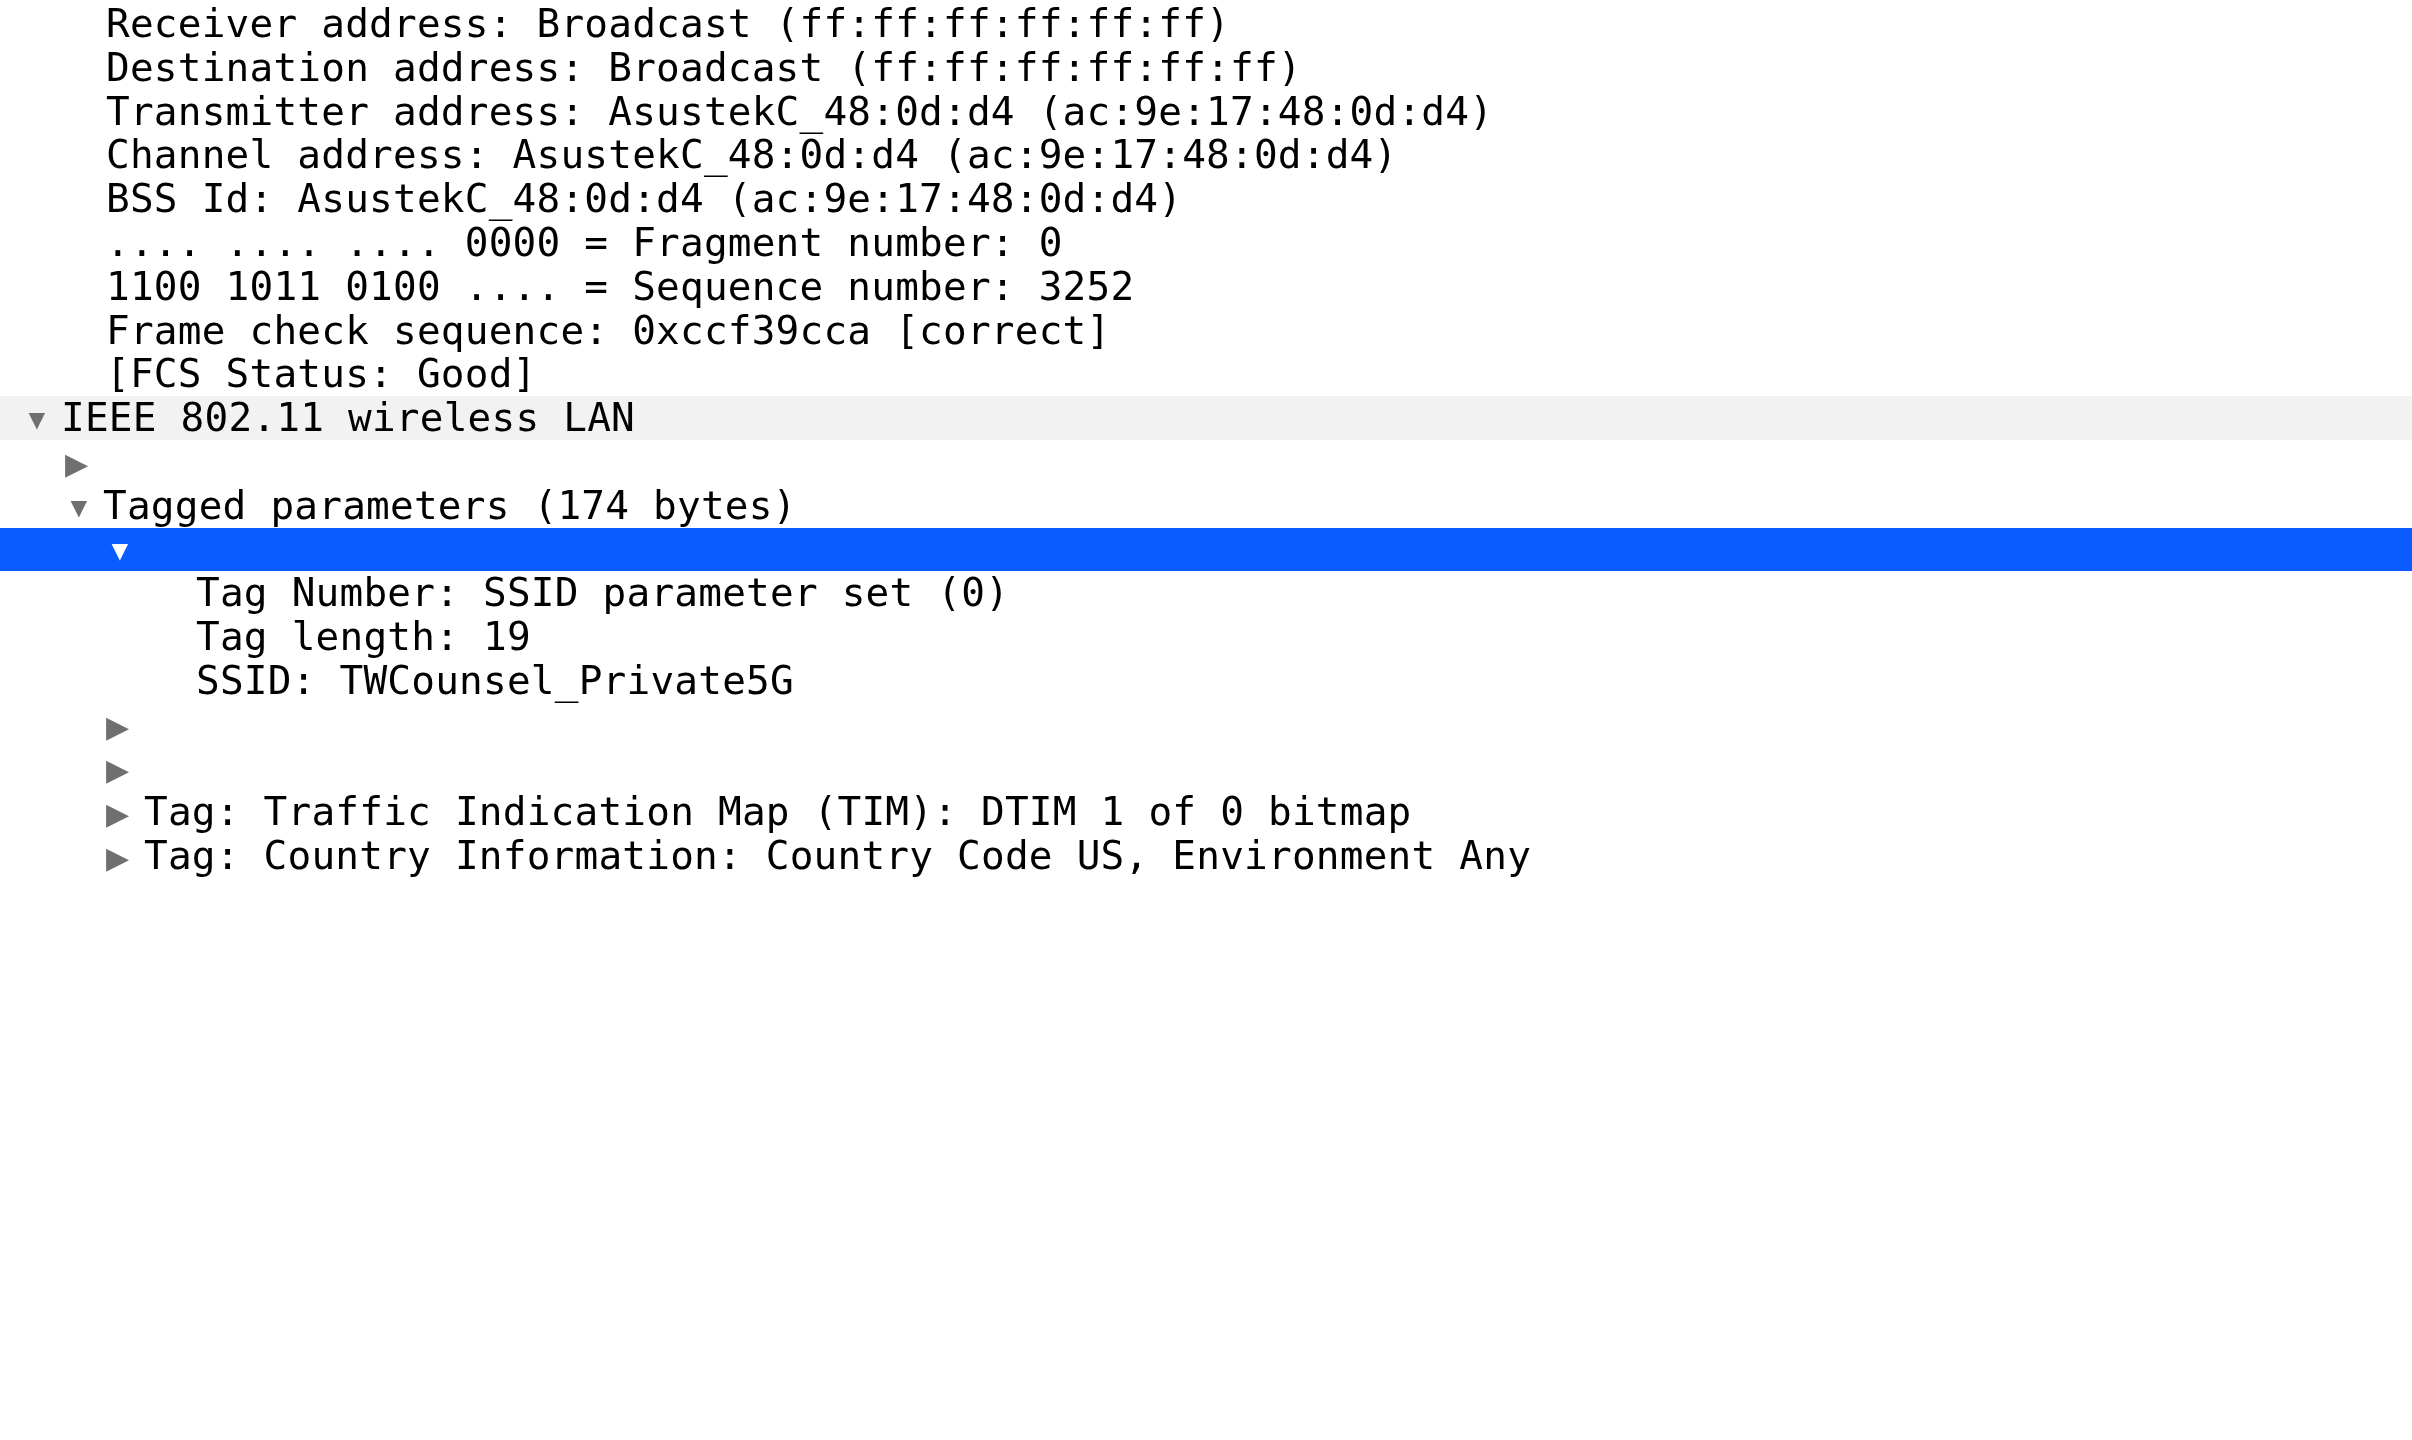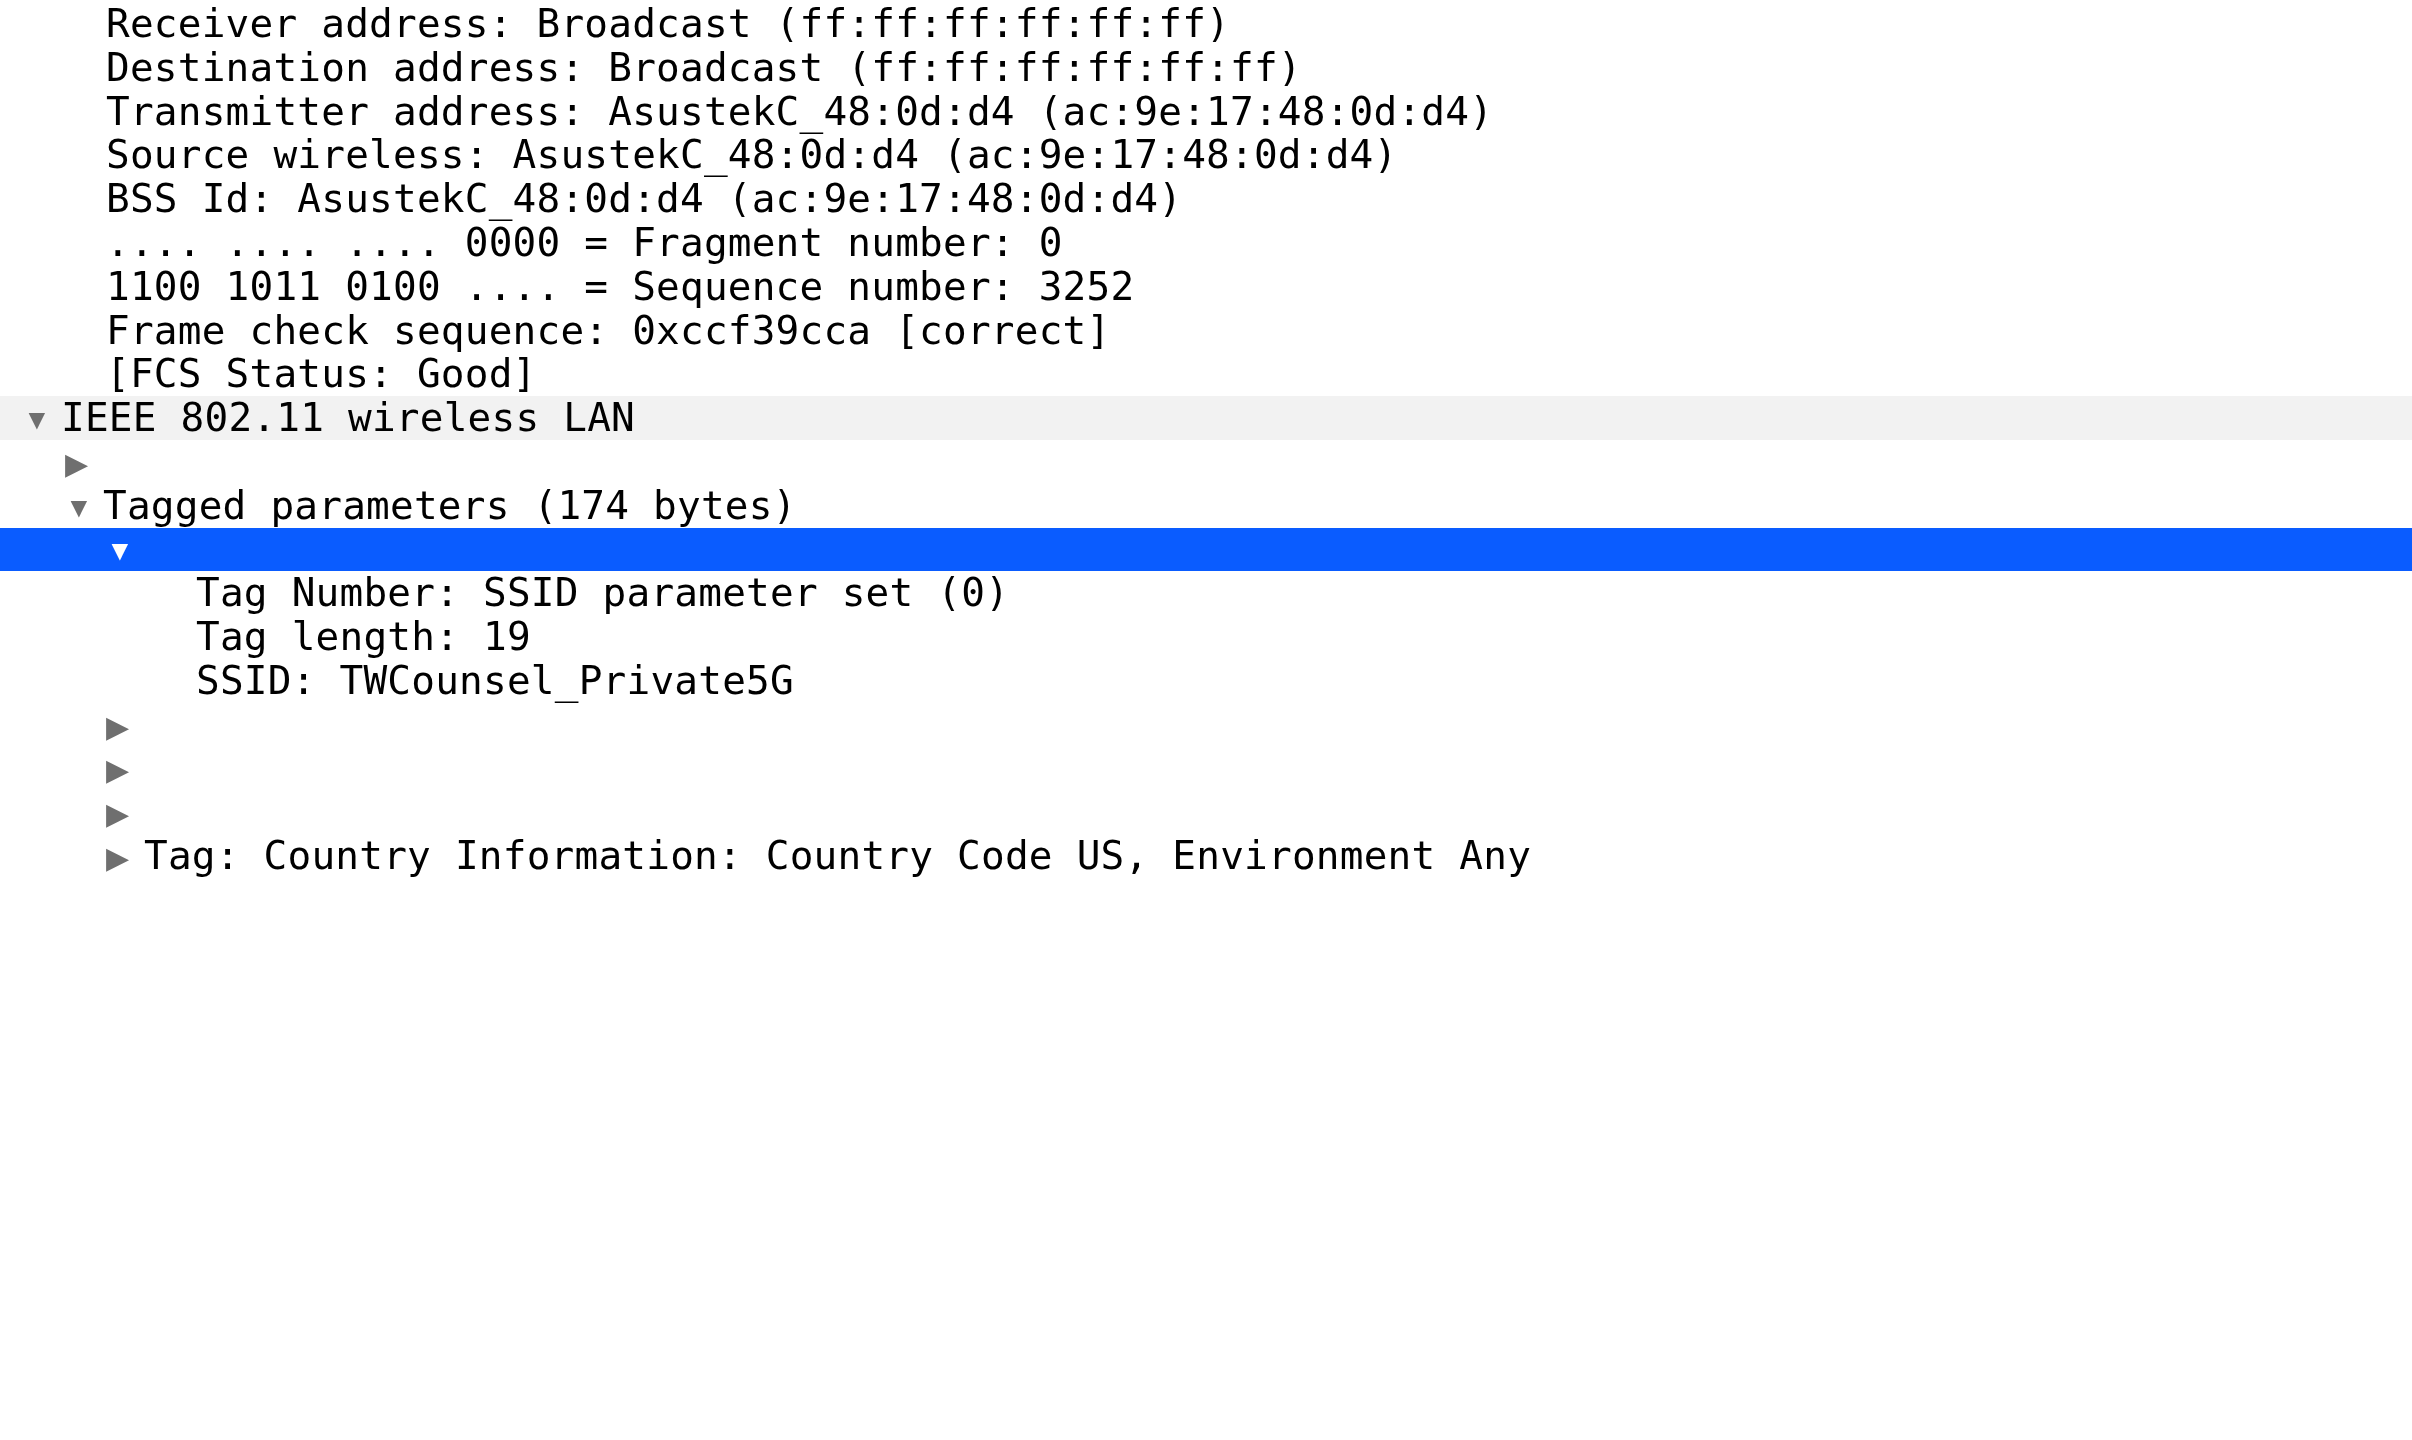--- a/index.html
+++ b/index.html
@@ -48,34 +48,34 @@
     .triangle.right { font-size: 30px; }
     .selected .triangle { color: #ffffff; }
     .indent2-with-tri { padding-left: 106px; }
   </style>
 </head>
 <body>
 
 <div class="row indent-2"><span>Receiver address: Broadcast (ff:ff:ff:ff:ff:ff)</span></div>
 <div class="row indent-2"><span>Destination address: Broadcast (ff:ff:ff:ff:ff:ff)</span></div>
 <div class="row indent-2"><span>Transmitter address: AsustekC_48:0d:d4 (ac:9e:17:48:0d:d4)</span></div>
-<div class="row indent-2"><span>Source wireless: AsustekC_48:0d:d4 (ac:9e:17:48:0d:d4)</span></div>
+<div class="row indent-2"><span>Channel address: AsustekC_48:0d:d4 (ac:9e:17:48:0d:d4)</span></div>
 <div class="row indent-2"><span>BSS Id: AsustekC_48:0d:d4 (ac:9e:17:48:0d:d4)</span></div>
 <div class="row indent-2"><span>.... .... .... 0000 = Fragment number: 0</span></div>
 <div class="row indent-2"><span>1100 1011 0100 .... = Sequence number: 3252</span></div>
 <div class="row indent-2"><span>Frame check sequence: 0xccf39cca [correct]</span></div>
 <div class="row indent-2"><span>[FCS Status: Good]</span></div>
 
 <div class="row indent-0 shaded"><span class="triangle down">▼</span><span>IEEE 802.11 wireless LAN</span></div>
 
 <div class="row indent-1"><span class="triangle right">▶</span></div>
 <div class="row indent-1"><span class="triangle down">▼</span><span>Tagged parameters (174 bytes)</span></div>
 
 <div class="row indent2-with-tri selected"><span class="triangle down">▼</span></div>
 
 <div class="row indent-3"><span>Tag Number: SSID parameter set (0)</span></div>
 <div class="row indent-3"><span>Tag length: 19</span></div>
 <div class="row indent-3"><span>SSID: TWCounsel_Private5G</span></div>
 
 <div class="row indent2-with-tri"><span class="triangle right">▶</span></div>
 <div class="row indent2-with-tri"><span class="triangle right">▶</span></div>
-<div class="row indent2-with-tri"><span class="triangle right">▶</span></div>
+<div class="row indent2-with-tri"><span class="triangle right">▶</span><span>Tag: Traffic Indication Map (TIM): DTIM 1 of 0 bitmap</span></div>
 <div class="row indent2-with-tri"><span class="triangle right">▶</span><span>Tag: Country Information: Country Code US, Environment Any</span></div>
 
 </body></html>

